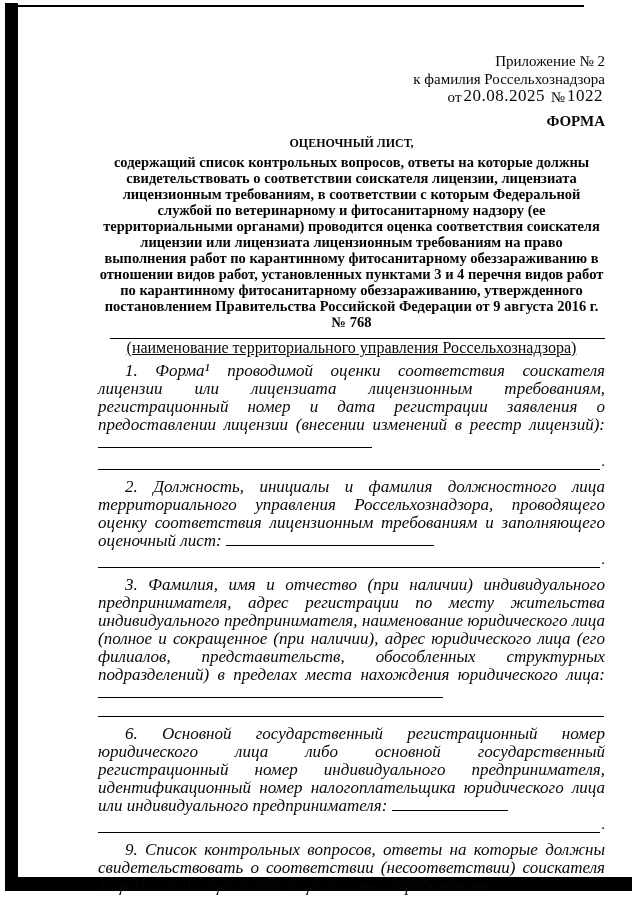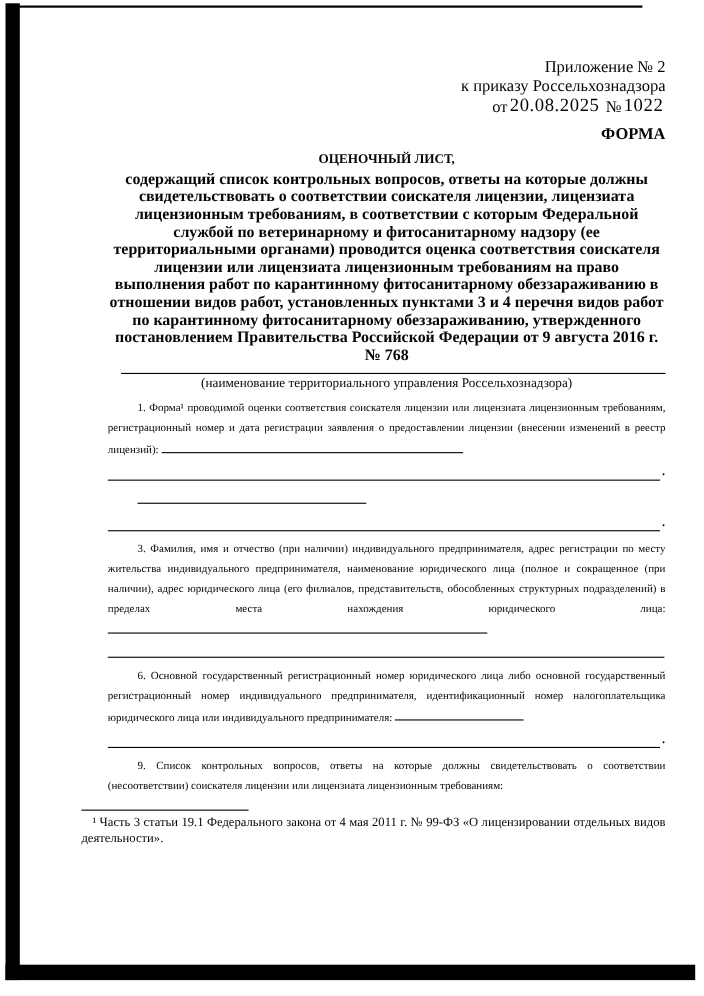--- a/index.html
+++ b/index.html
@@ -49,30 +49,32 @@
     margin-top: 2px;
   }
   .org-line {
     margin-top: 7px;
     margin-left: 12px;
     border-bottom: 1.5px solid #000;
     height: 2px;
   }
   .org-caption {
     text-align: center;
-    font-size: 12px;
+    font-size: 16px;
     line-height: 13px;
     margin-top: 2px;
+    text-decoration: underline;
   }
   .para {
-    font-size: 10px;
+    font-size: 17px;
     line-height: 18px;
     text-align: justify;
     text-indent: 27px;
     margin-top: 8px;
+    font-style: italic;
   }
   .fill {
     display: inline-block;
     border-bottom: 1px solid #000;
     height: 13px;
     max-width: 100%;
   }
   .full-line {
     display: flex;
     align-items: flex-end;
@@ -106,39 +108,39 @@
 
   <div class="artifact top-line"></div>
   <div class="artifact left-bar"></div>
   <div class="artifact bottom-bar"></div>
 
   <div class="content">
     <div class="main">
 
       <div class="hdr">
         <div>Приложение № 2</div>
-        <div>к приказу Россельхознадзора</div>
+        <div>к фамилия Россельхознадзора</div>
         <div><span>от</span><span class="handwritten">20.08.2025</span> <span>№</span><span class="handwritten">1022</span></div>
       </div>
 
       <div class="form-label">ФОРМА</div>
 
       <div class="doc-title">ОЦЕНОЧНЫЙ ЛИСТ,</div>
       <div class="doc-subtitle">содержащий список контрольных вопросов, ответы на которые должны свидетельствовать о соответствии соискателя лицензии, лицензиата лицензионным требованиям, в соответствии с которым Федеральной службой по ветеринарному и фитосанитарному надзору (ее территориальными органами) проводится оценка соответствия соискателя лицензии или лицензиата лицензионным требованиям на право выполнения работ по карантинному фитосанитарному обеззараживанию в отношении видов работ, установленных пунктами 3 и 4 перечня видов работ по карантинному фитосанитарному обеззараживанию, утвержденного постановлением Правительства Российской Федерации от 9 августа 2016 г. № 768</div>
 
       <div class="org-line"></div>
       <div class="org-caption">(наименование территориального управления Россельхознадзора)</div>
 
       <div class="para"><span>1. Форма¹ проводимой оценки соответствия соискателя лицензии или лицензиата лицензионным требованиям, регистрационный номер и дата регистрации заявления о предоставлении лицензии (внесении изменений в реестр лицензий):</span> <span class="fill" style="width:54%"></span></div>
       <div class="full-line">
         <span class="fill-grow"></span>
         <span class="line-tail">.</span>
       </div>
 
-      <div class="para"> <span class="fill" style="width:41%"></span></div>
+      <div class="para"><span>2. Должность, инициалы и фамилия должностного лица территориального управления Россельхознадзора, проводящего оценку соответствия лицензионным требованиям и заполняющего оценочный лист:</span> <span class="fill" style="width:41%"></span></div>
       <div class="full-line">
         <span class="fill-grow"></span>
         <span class="line-tail">.</span>
       </div>
 
       <div class="para"><span>3. Фамилия, имя и отчество (при наличии) индивидуального предпринимателя, адрес регистрации по месту жительства индивидуального предпринимателя, наименование юридического лица (полное и сокращенное (при наличии), адрес юридического лица (его филиалов, представительств, обособленных структурных подразделений) в пределах места нахождения юридического лица:</span> <span class="fill" style="width:68%"></span></div>
       <div class="full-line">
         <span class="fill-grow"></span>
         <span class="line-tail"></span>
       </div>

